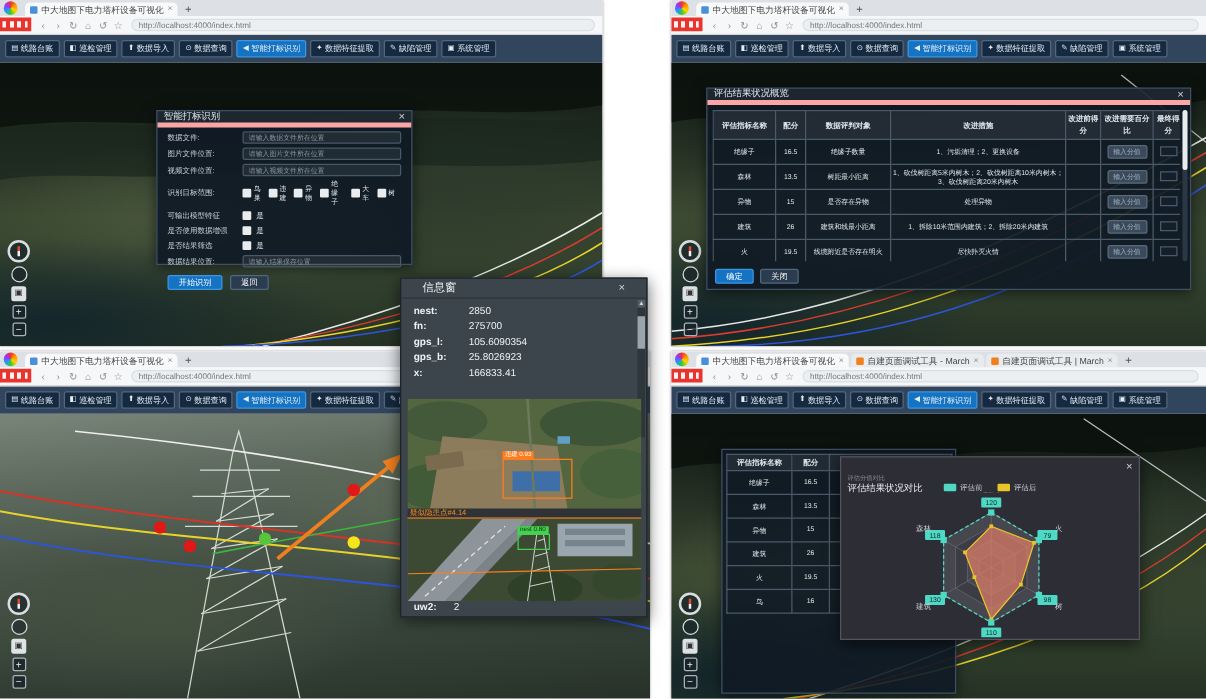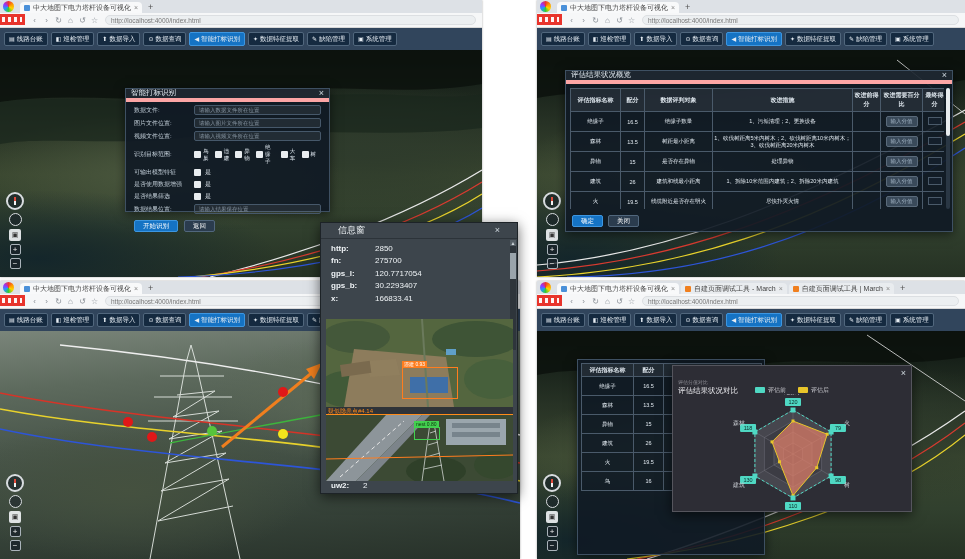--- a/index.html
+++ b/index.html
@@ -696,34 +696,34 @@
   </div>
 </div>
 
 <div id="infowin">
   <div class="ihead">
     <span>信息窗</span>
     <span class="pclose">×</span>
   </div>
   <div class="ifields" id="info-fields">
       <div class="ifrow">
-        <span class="ikey">http:</span>
+        <span class="ikey">nest:</span>
         <span class="ival">2850</span>
       </div>
       <div class="ifrow">
         <span class="ikey">fn:</span>
         <span class="ival">275700</span>
       </div>
       <div class="ifrow">
         <span class="ikey">gps_l:</span>
-        <span class="ival">120.7717054</span>
+        <span class="ival">105.6090354</span>
       </div>
       <div class="ifrow">
         <span class="ikey">gps_b:</span>
-        <span class="ival">30.2293407</span>
+        <span class="ival">25.8026923</span>
       </div>
       <div class="ifrow">
         <span class="ikey">x:</span>
         <span class="ival">166833.41</span>
       </div>
     </div>
   <div class="iscroll">
       <b>▲</b>
       <i></i>
     </div>

